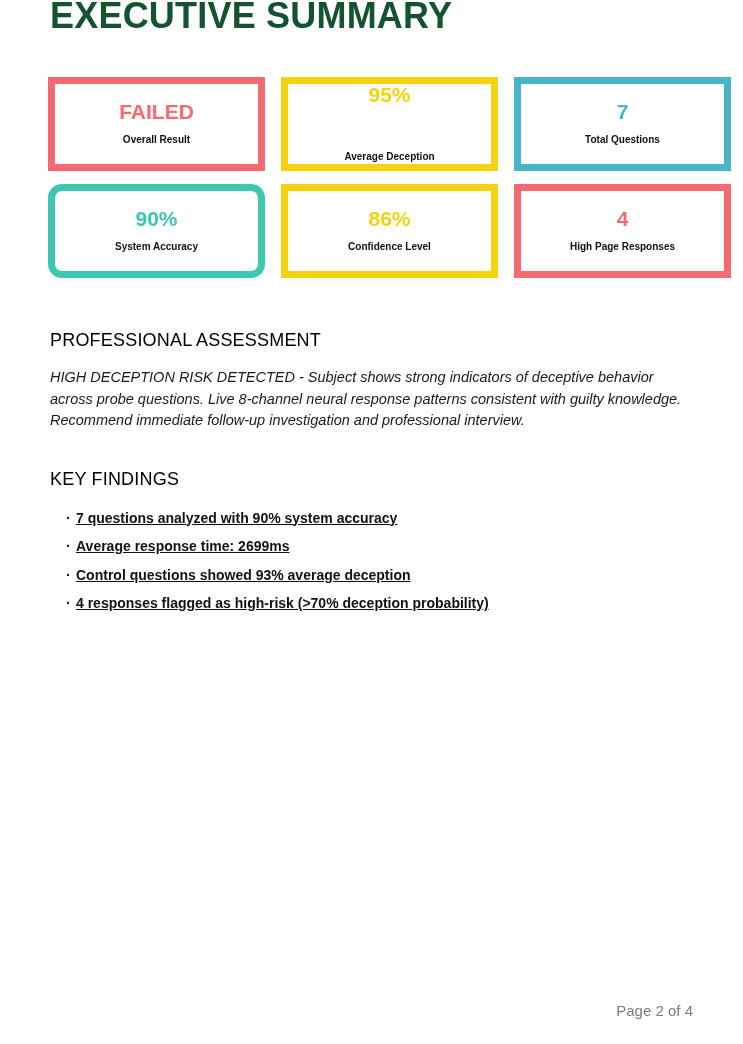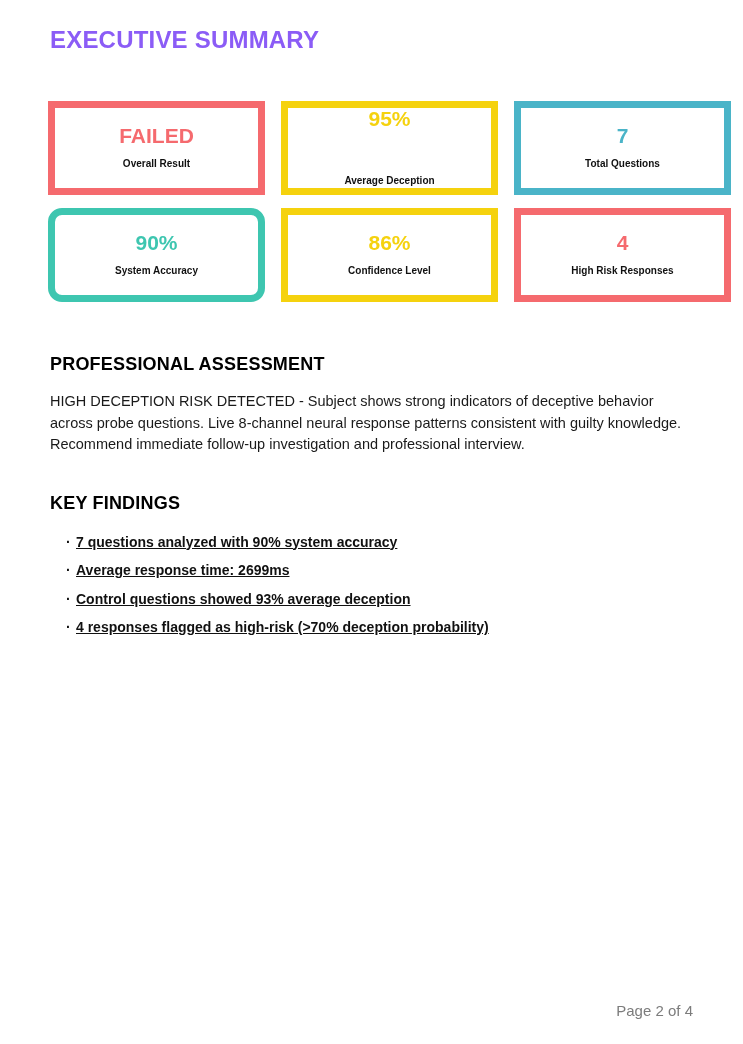--- a/index.html
+++ b/index.html
@@ -10,25 +10,25 @@
   .page {
     position: relative;
     width: 743px;
     height: 1044px;
     background: #ffffff;
     font-family: "Liberation Sans", sans-serif;
     color: #111111;
     overflow: hidden;
   }
   .doc-title {
-    margin: 25px 48px 0 50px;
-    font-size: 24px;
+    margin: 1px 48px 0 50px;
+    font-size: 36px;
     line-height: 30px;
     font-weight: bold;
-    color: #8b5cf6;
+    color: #14532d;
     letter-spacing: 0.2px;
   }
   .stats-grid {
     margin: 46px 46px 0 48px;
     width: 683px;
     display: grid;
     grid-template-columns: repeat(3, 1fr);
     column-gap: 16px;
     row-gap: 13px;
   }
@@ -51,31 +51,32 @@
     margin-top: 10px;
     font-size: 10px;
     font-weight: bold;
     color: #111111;
     line-height: 14px;
   }
   .section-heading {
     margin: 0 48px 0 50px;
     font-size: 18px;
     line-height: 22px;
-    font-weight: bold;
+    font-weight: normal;
     color: #000000;
     letter-spacing: 0.2px;
   }
   .assessment-heading { margin-top: 51px; }
   .assessment-body {
     margin: 16px 48px 0 50px;
     font-size: 14.5px;
     line-height: 21.5px;
     font-weight: normal;
     color: #1a1a1a;
+    font-style: italic;
   }
   .findings-heading { margin-top: 36px; }
   .findings-list {
     list-style: none;
     margin: 20px 48px 0 66px;
     padding: 0;
   }
   .findings-list li {
     font-size: 14px;
     font-weight: bold;
@@ -127,21 +128,21 @@
       <div class="stat-label">System Accuracy</div>
     </div>
 
     <div class="stat-box" style="border-color: rgb(245, 210, 14);">
       <div class="stat-value" style="color: rgb(245, 210, 14);">86%</div>
       <div class="stat-label">Confidence Level</div>
     </div>
 
     <div class="stat-box" style="border-color: rgb(245, 106, 110);">
       <div class="stat-value" style="color: rgb(245, 106, 110);">4</div>
-      <div class="stat-label">High Risk Responses</div>
+      <div class="stat-label">High Page Responses</div>
     </div>
 
   </div>
 
   <div class="section-heading assessment-heading">PROFESSIONAL ASSESSMENT</div>
   <div class="assessment-body">HIGH DECEPTION RISK DETECTED - Subject shows strong indicators of deceptive behavior across probe questions. Live 8-channel neural response patterns consistent with guilty knowledge. Recommend immediate follow-up investigation and professional interview.</div>
 
   <div class="section-heading findings-heading">KEY FINDINGS</div>
 
   <ul class="findings-list">

